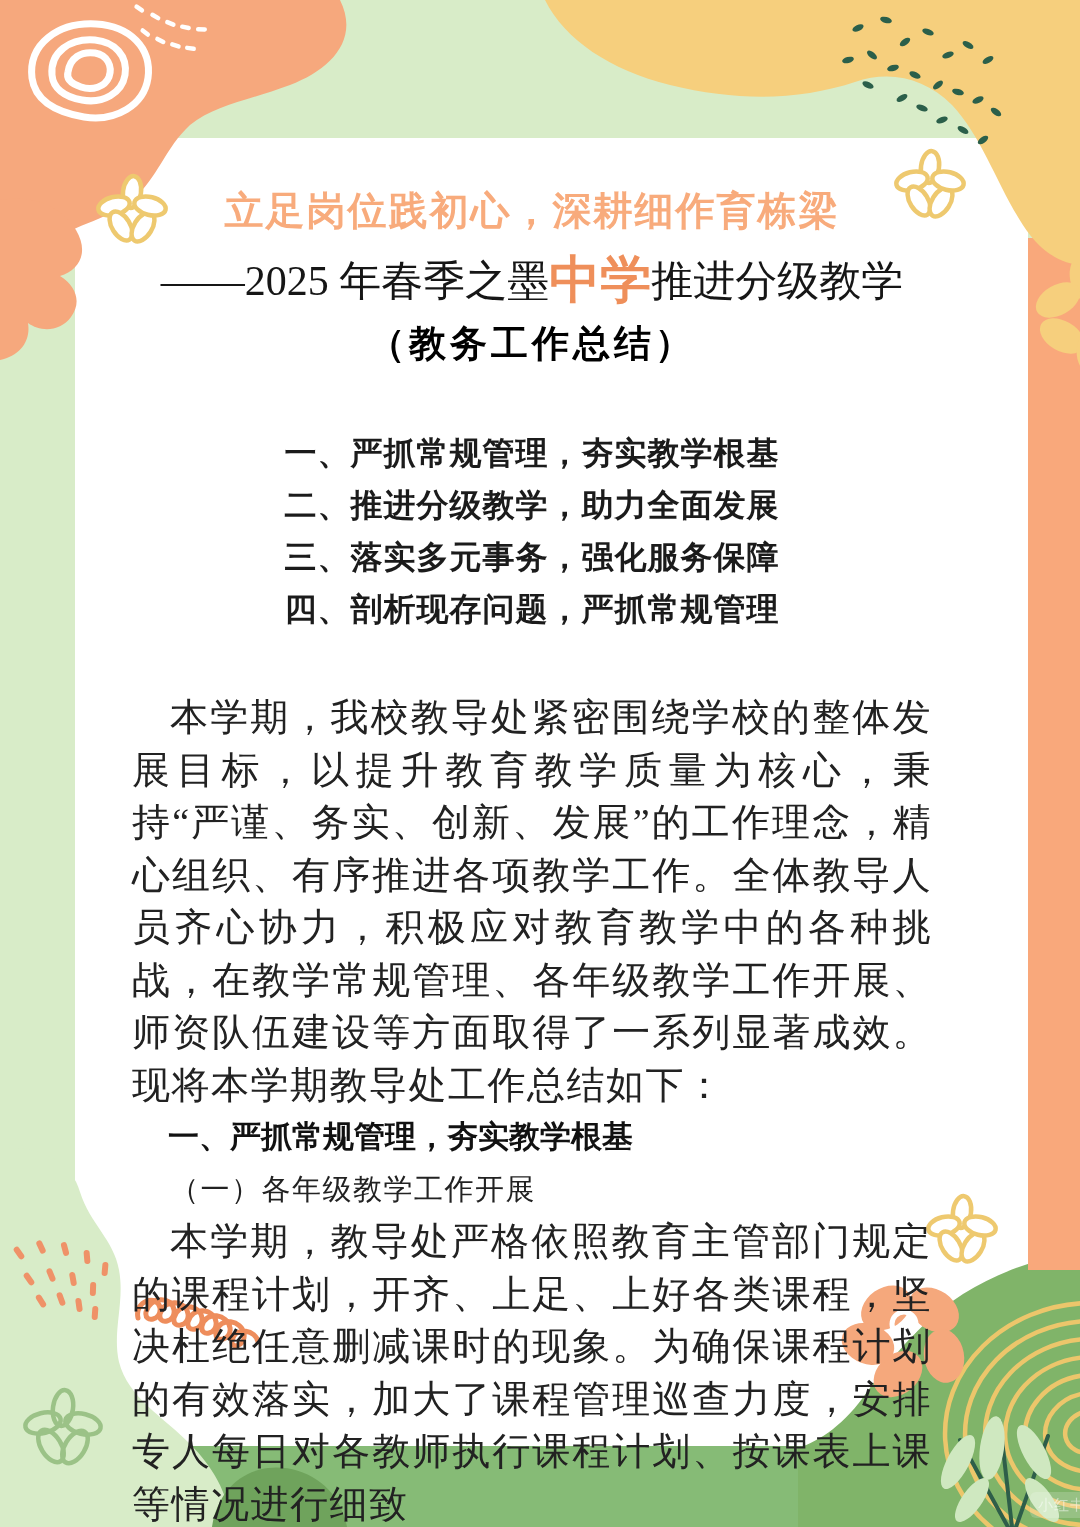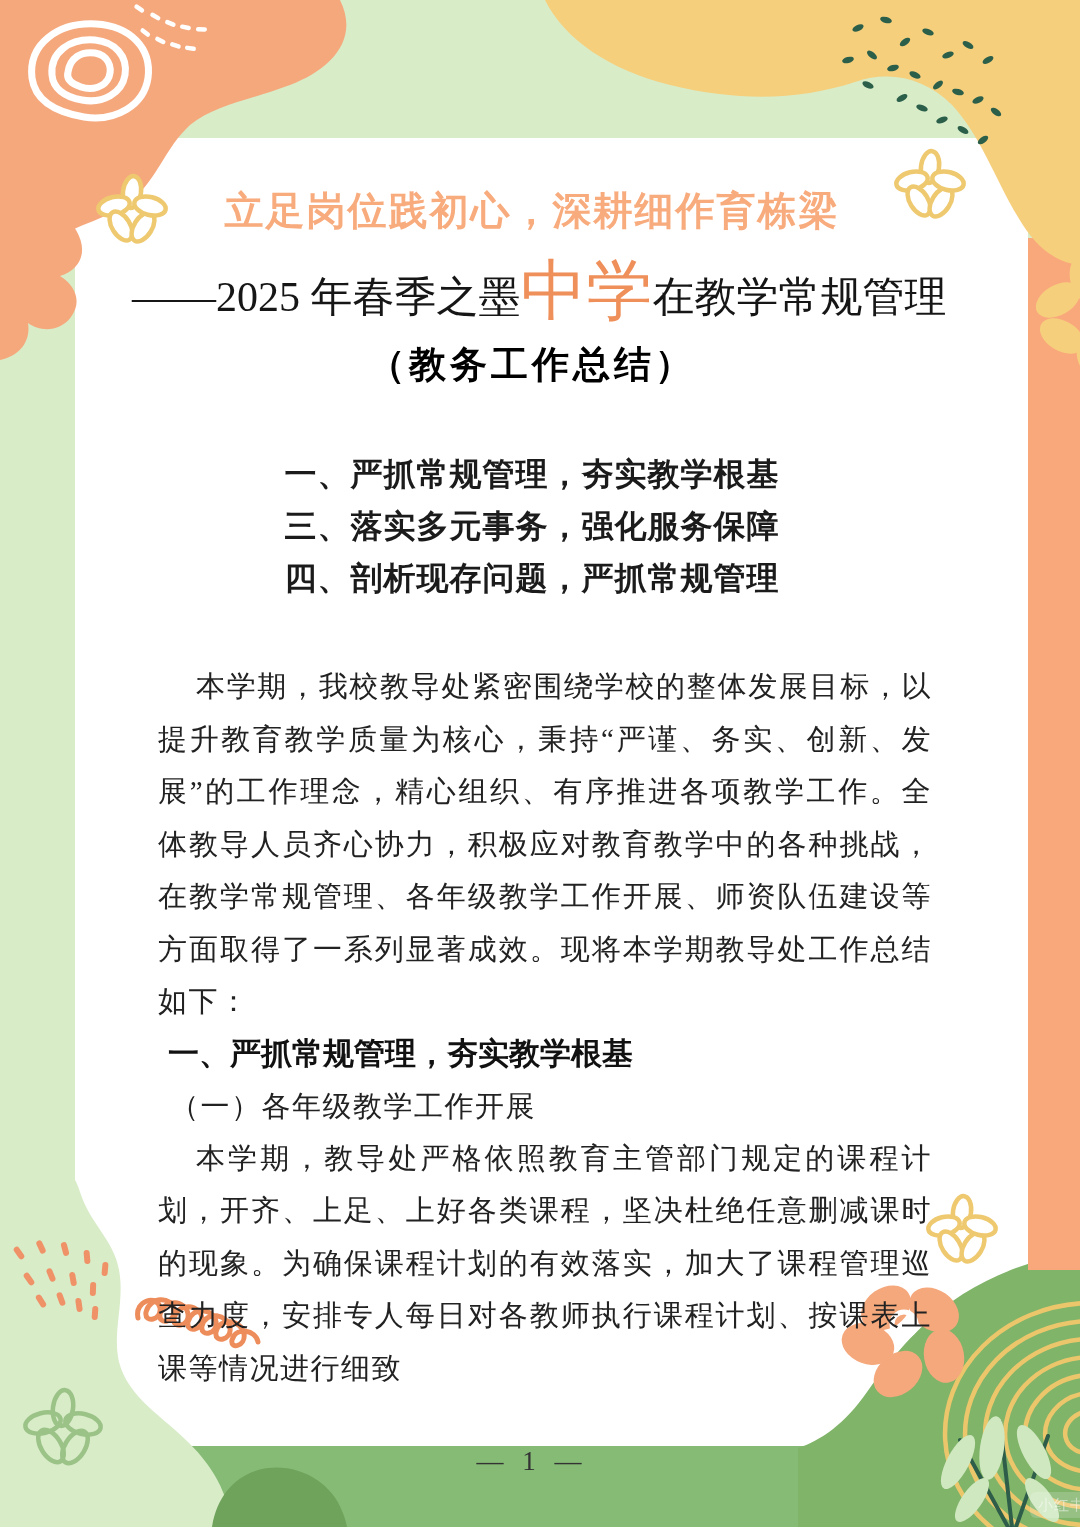--- a/index.html
+++ b/index.html
@@ -4,26 +4,26 @@
 <style>
   html,body{margin:0;padding:0;}
   .canvas{position:relative;width:1080px;height:1527px;background:#d8ecc8;overflow:hidden;
           font-family:"Liberation Serif","DejaVu Serif",serif;}
   .card{position:absolute;left:75px;top:138px;width:953px;height:1308px;background:#ffffff;}
   .decor{position:absolute;left:0;top:0;width:1080px;height:1527px;pointer-events:none;}
   .content{position:absolute;left:132px;top:138px;width:800px;color:#1f1f1f;}
   .title1{margin-top:46px;text-align:center;font-family:"Liberation Sans","DejaVu Sans",sans-serif;
           font-weight:bold;font-size:39px;letter-spacing:2px;color:#f8ab7c;}
   .title2{margin-top:8px;text-align:center;font-size:42px;white-space:nowrap;color:#161616;}
-  .title2 .hl{font-size:66px;font-weight:normal;color:#ef8f5a;vertical-align:-2px;}
+  .title2 .hl{font-size:51px;font-weight:bold;color:#ef8f5a;vertical-align:-2px;}
   .title3{margin-top:4px;text-align:center;font-weight:bold;font-size:37px;letter-spacing:4px;color:#000000;}
   .toc{margin-top:58px;}
   .toc-item{text-align:center;font-family:"Liberation Sans","DejaVu Sans",sans-serif;
             font-weight:bold;font-size:32px;line-height:52px;letter-spacing:1px;color:#1b1b1b;}
-  .para{font-size:29px;line-height:52.5px;text-align:justify;text-indent:38px;letter-spacing:1.5px;color:#222;margin-left:26px;}
+  .para{font-size:38px;line-height:52.5px;text-align:justify;text-indent:38px;letter-spacing:1.5px;color:#222;}
   .para.first{margin-top:56px;}
   .h1{font-family:"Liberation Sans","DejaVu Sans",sans-serif;font-weight:bold;
       font-size:31px;line-height:52px;text-indent:36px;color:#111;}
   .h2{font-size:29px;line-height:52px;text-indent:38px;letter-spacing:1.5px;color:#222;}
   .pageno{margin-top:52px;text-align:center;font-size:27px;letter-spacing:6px;color:#333;}
   .watermark{position:absolute;left:1030px;top:1492px;width:64px;height:26px;border-radius:6px;
              background:rgba(255,255,255,0.18);color:rgba(255,255,255,0.5);
              font-size:15px;line-height:26px;text-align:center;letter-spacing:1px;
              font-family:"Liberation Sans","DejaVu Sans",sans-serif;}
 </style>
@@ -181,25 +181,26 @@
         <ellipse cx="944" cy="1356" rx="27" ry="20" transform="rotate(80 944 1356)"></ellipse>
         <ellipse cx="898" cy="1374" rx="27" ry="20" transform="rotate(140 898 1374)"></ellipse>
         <ellipse cx="868" cy="1344" rx="27" ry="20" transform="rotate(200 868 1344)"></ellipse>
       </g>
       <circle cx="904" cy="1324" r="12" fill="none" stroke="#ffffff" stroke-width="5"></circle>
     </g>
   </svg>
 
   <div class="content">
     <div class="title1">立足岗位践初心，深耕细作育栋梁</div>
-    <div class="title2"><span>——2025 年春季之墨</span><span class="hl">中学</span><span>在教学常规管理</span></div>
+    <div class="title2"><span>——2025 年春季之墨</span><span class="hl">中学</span><span>推进分级教学</span></div>
     <div class="title3">（教务工作总结）</div>
 
     <div class="toc">
       <div class="toc-item">一、严抓常规管理，夯实教学根基</div>
+      <div class="toc-item">二、推进分级教学，助力全面发展</div>
       <div class="toc-item">三、落实多元事务，强化服务保障</div>
       <div class="toc-item">四、剖析现存问题，严抓常规管理</div>
     </div>
 
     <div class="para first">本学期，我校教导处紧密围绕学校的整体发展目标，以提升教育教学质量为核心，秉持“严谨、务实、创新、发展”的工作理念，精心组织、有序推进各项教学工作。全体教导人员齐心协力，积极应对教育教学中的各种挑战，在教学常规管理、各年级教学工作开展、师资队伍建设等方面取得了一系列显著成效。现将本学期教导处工作总结如下：</div>
     <div class="h1">一、严抓常规管理，夯实教学根基</div>
     <div class="h2">（一）各年级教学工作开展</div>
     <div class="para">本学期，教导处严格依照教育主管部门规定的课程计划，开齐、上足、上好各类课程，坚决杜绝任意删减课时的现象。为确保课程计划的有效落实，加大了课程管理巡查力度，安排专人每日对各教师执行课程计划、按课表上课等情况进行细致</div>
 
     <div class="pageno">— 1 —</div>

